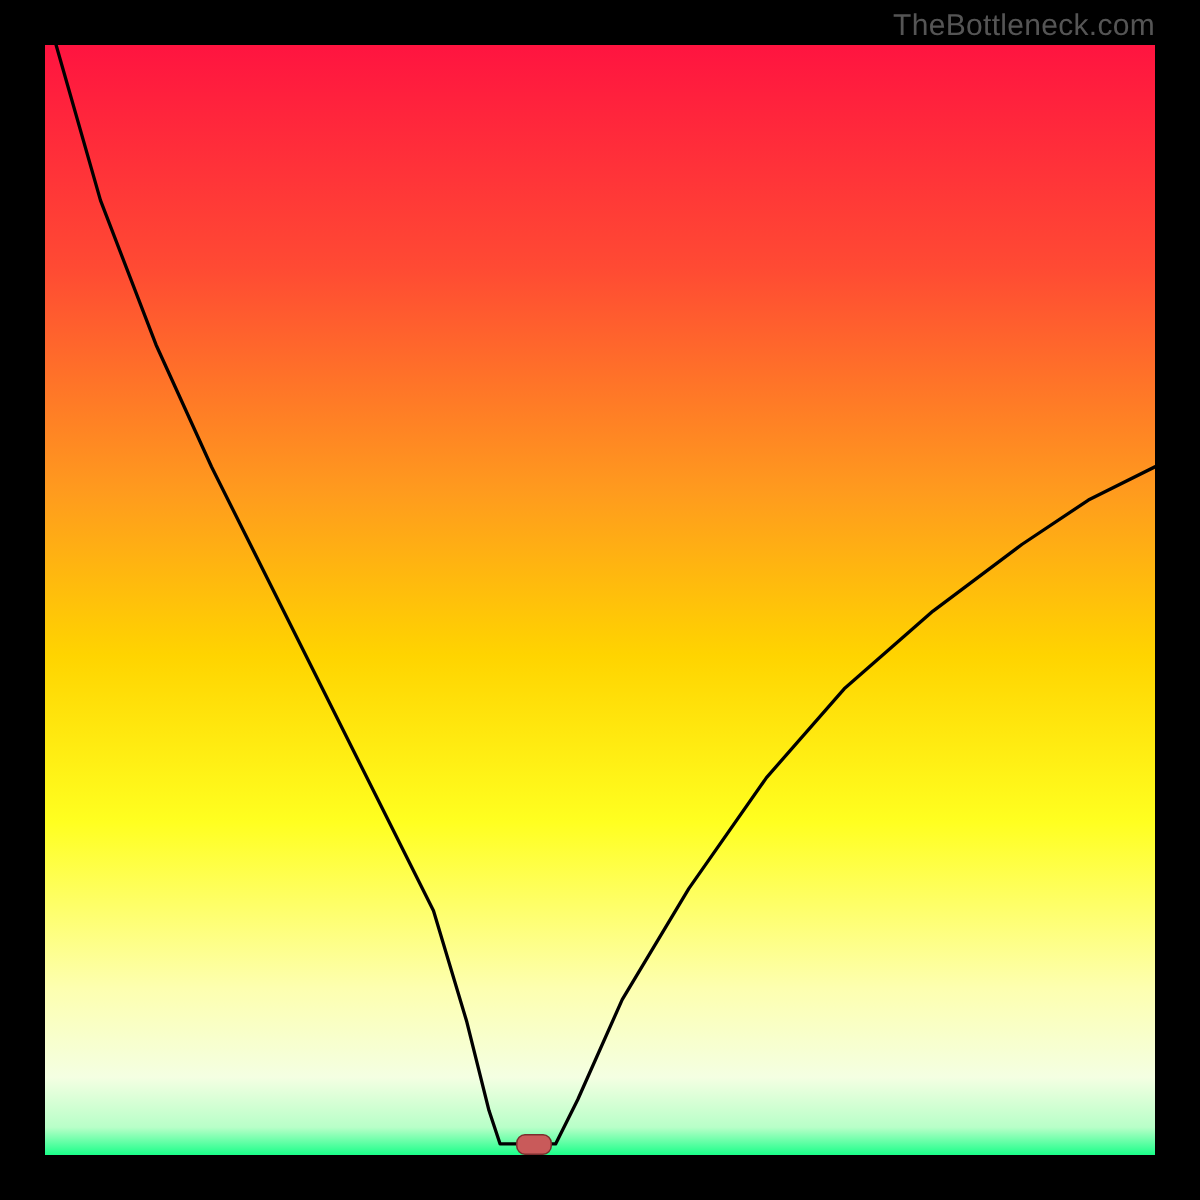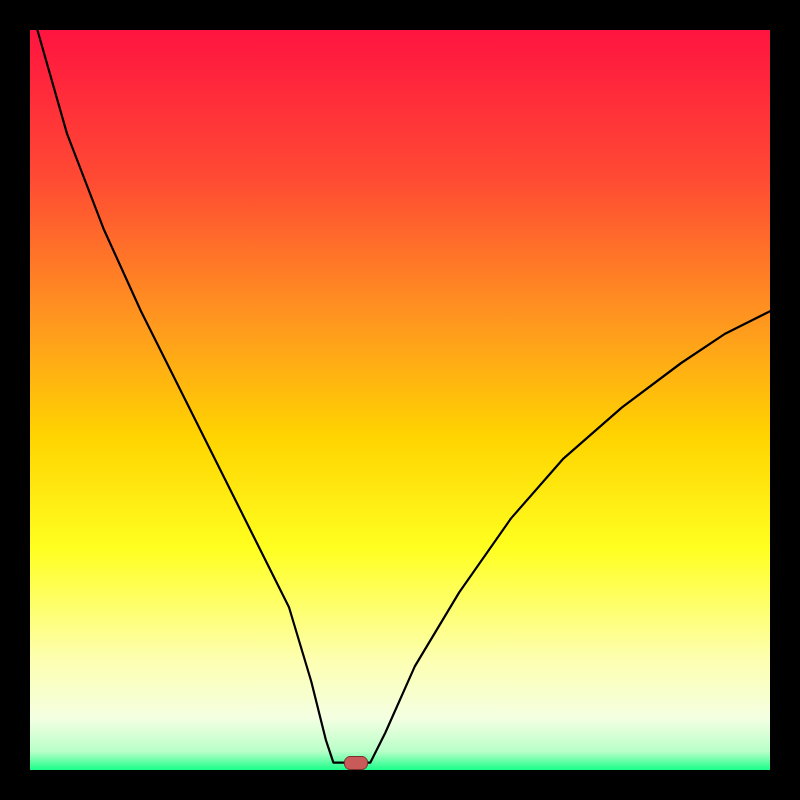--- a/index.html
+++ b/index.html
@@ -47,19 +47,20 @@
     width: 22px;
     height: 12px;
     border-radius: 6px;
     transform: translate(-50%, -50%);
   }
 </style>
 </head>
 <body>
 
 <div class="frame">
+  <div class="watermark">TheBottleneck.com</div>
   <div class="plot" id="plot" style="background: linear-gradient(rgb(255, 20, 64) 0%, rgb(255, 74, 51) 20%, rgb(255, 154, 30) 40%, rgb(255, 212, 0) 55%, rgb(255, 255, 32) 70%, rgb(253, 255, 176) 85%, rgb(244, 255, 226) 93%, rgb(184, 255, 200) 97.5%, rgb(26, 255, 137) 100%);">
     <svg class="curve" id="curve-svg" viewBox="0 0 740 740" preserveAspectRatio="none">
       <path id="curve-path" d="M7.4,0.0 L37.0,103.6 L74.0,199.8 L111.0,281.2 L148.0,355.2 L185.0,429.2 L222.0,503.2 L259.0,577.2 L281.2,651.2 L296.0,710.4 L303.4,732.6 L310.8,732.6 L310.8,732.6 L340.4,732.6 L340.4,732.6 L355.2,703.0 L384.8,636.4 L429.2,562.4 L481.0,488.4 L532.8,429.2 L592.0,377.4 L651.2,333.0 L695.6,303.4 L740.0,281.2" fill="none" stroke-width="2.2" stroke-linejoin="round" stroke-linecap="round" stroke="#000000"></path>
     </svg>
     <div class="marker" id="marker" style="left: 325.6px; top: 732.6px; background: rgb(201, 90, 90); border: 1px solid rgb(122, 47, 47);"></div>
   </div>
 </div>
 
 </body></html>

